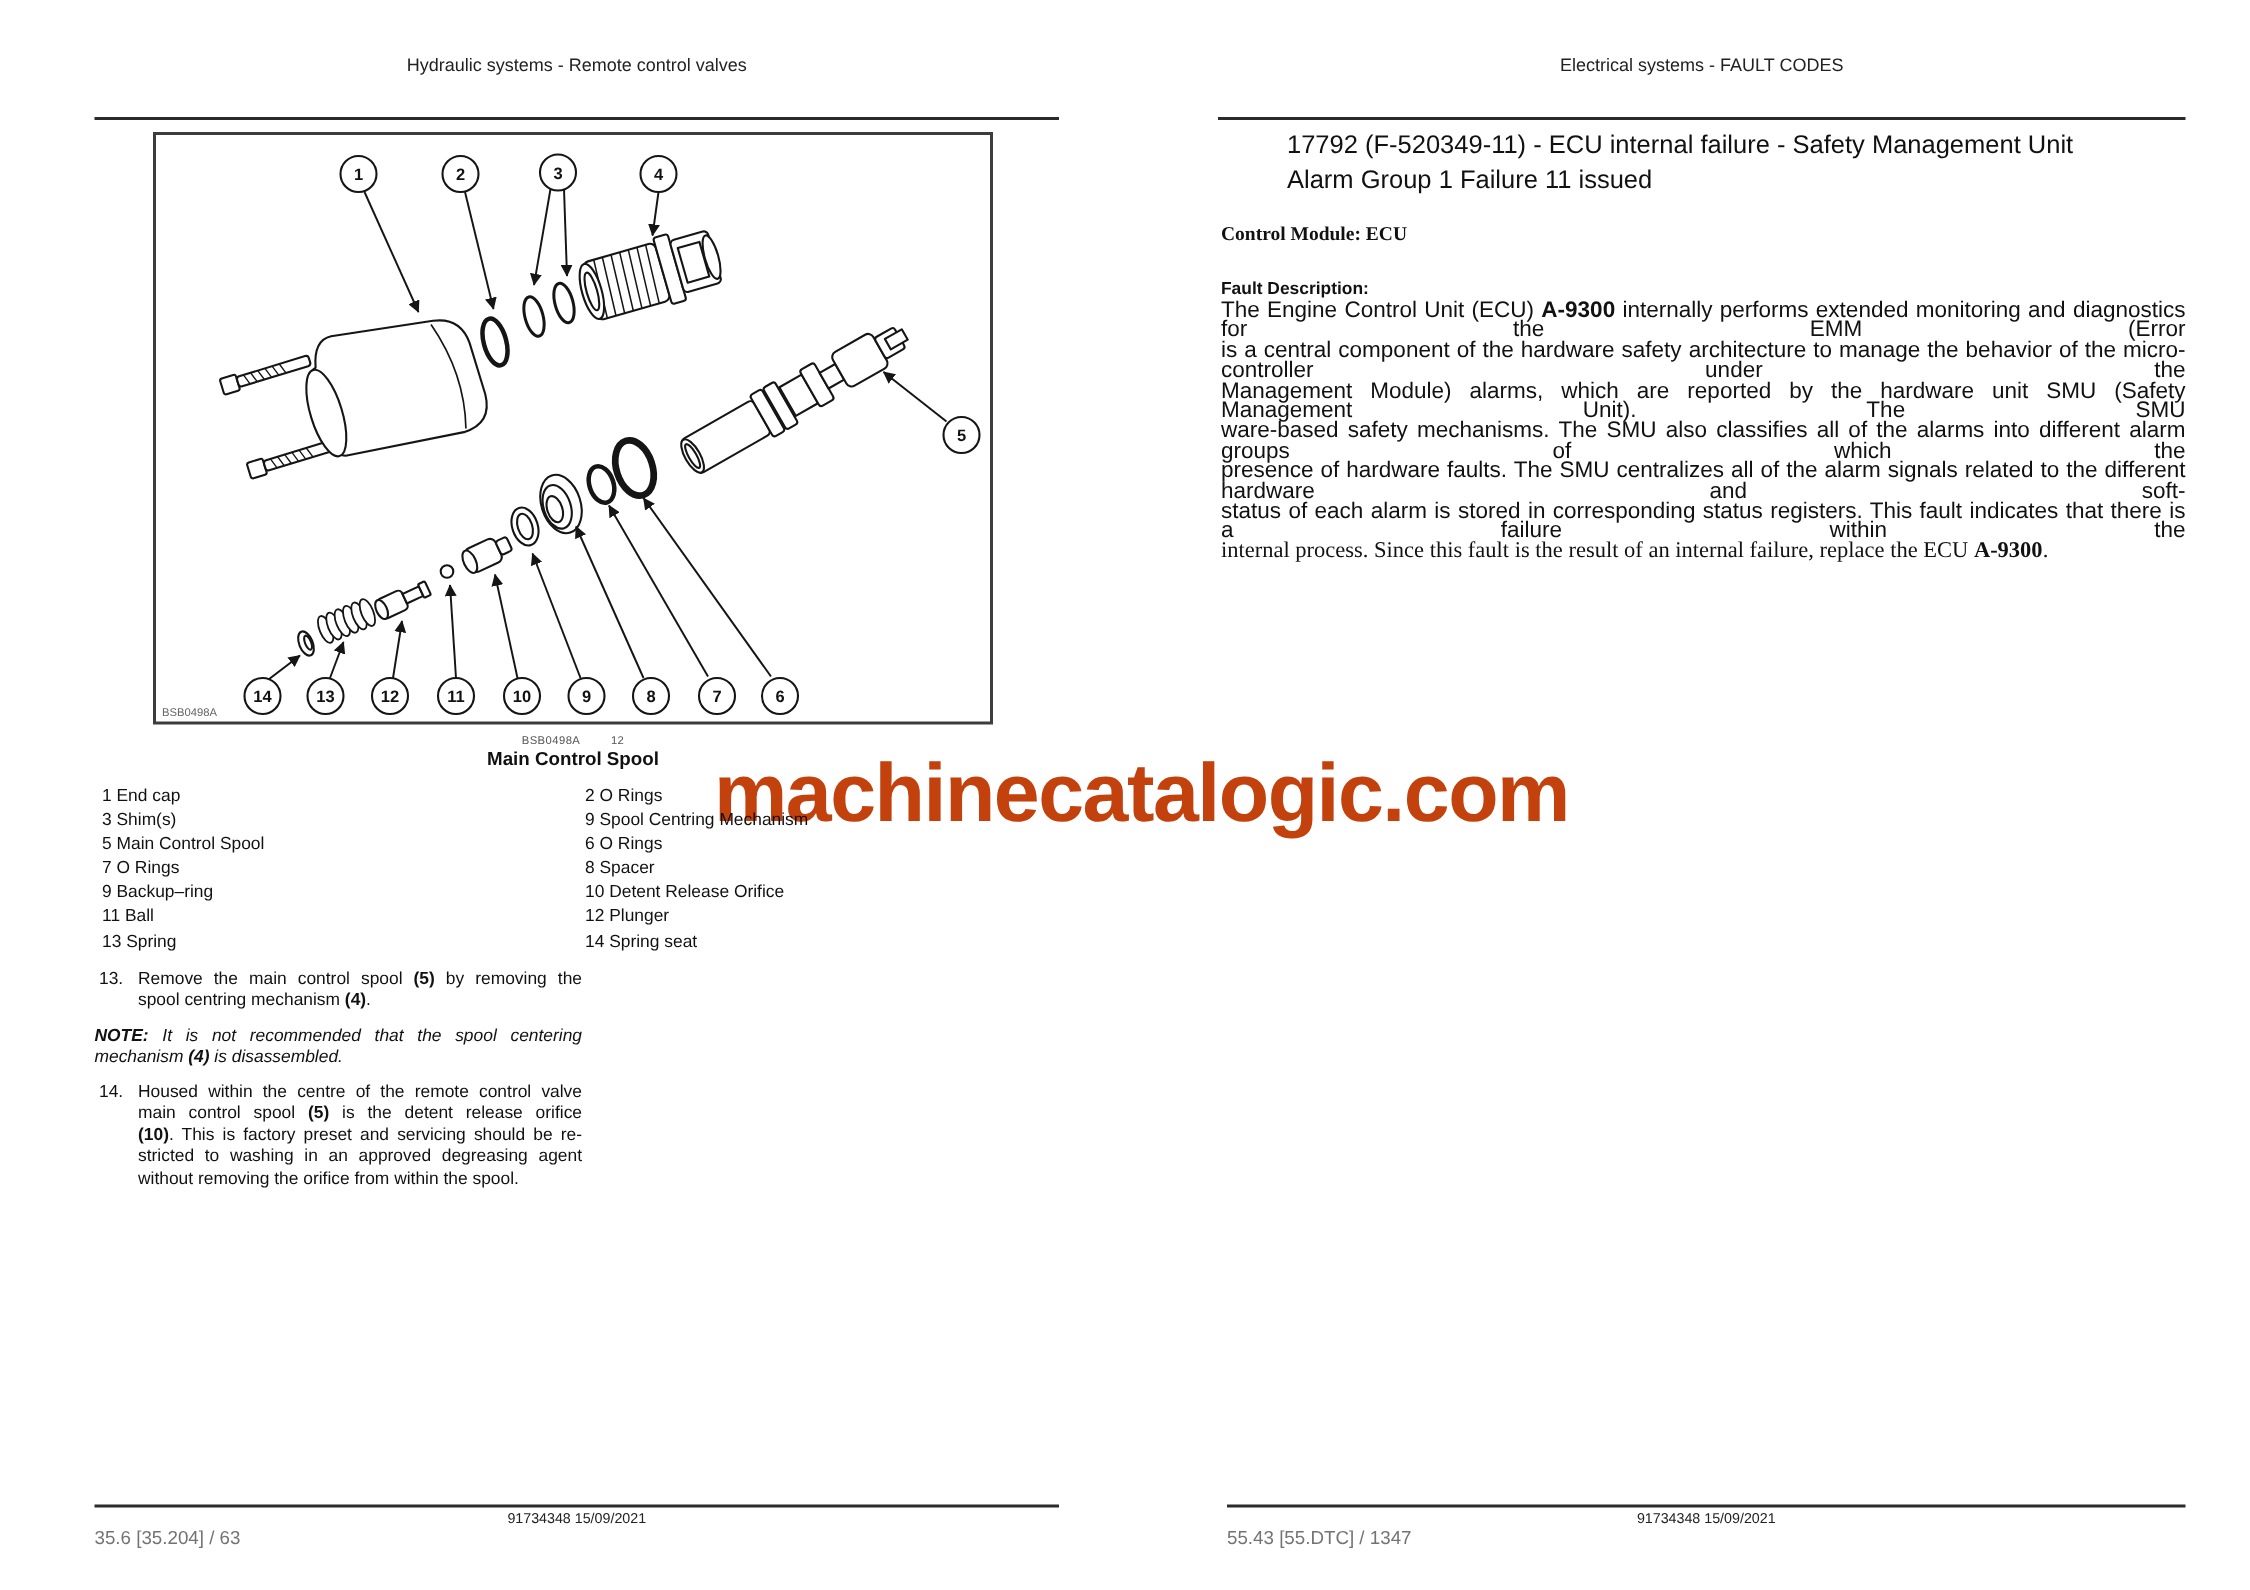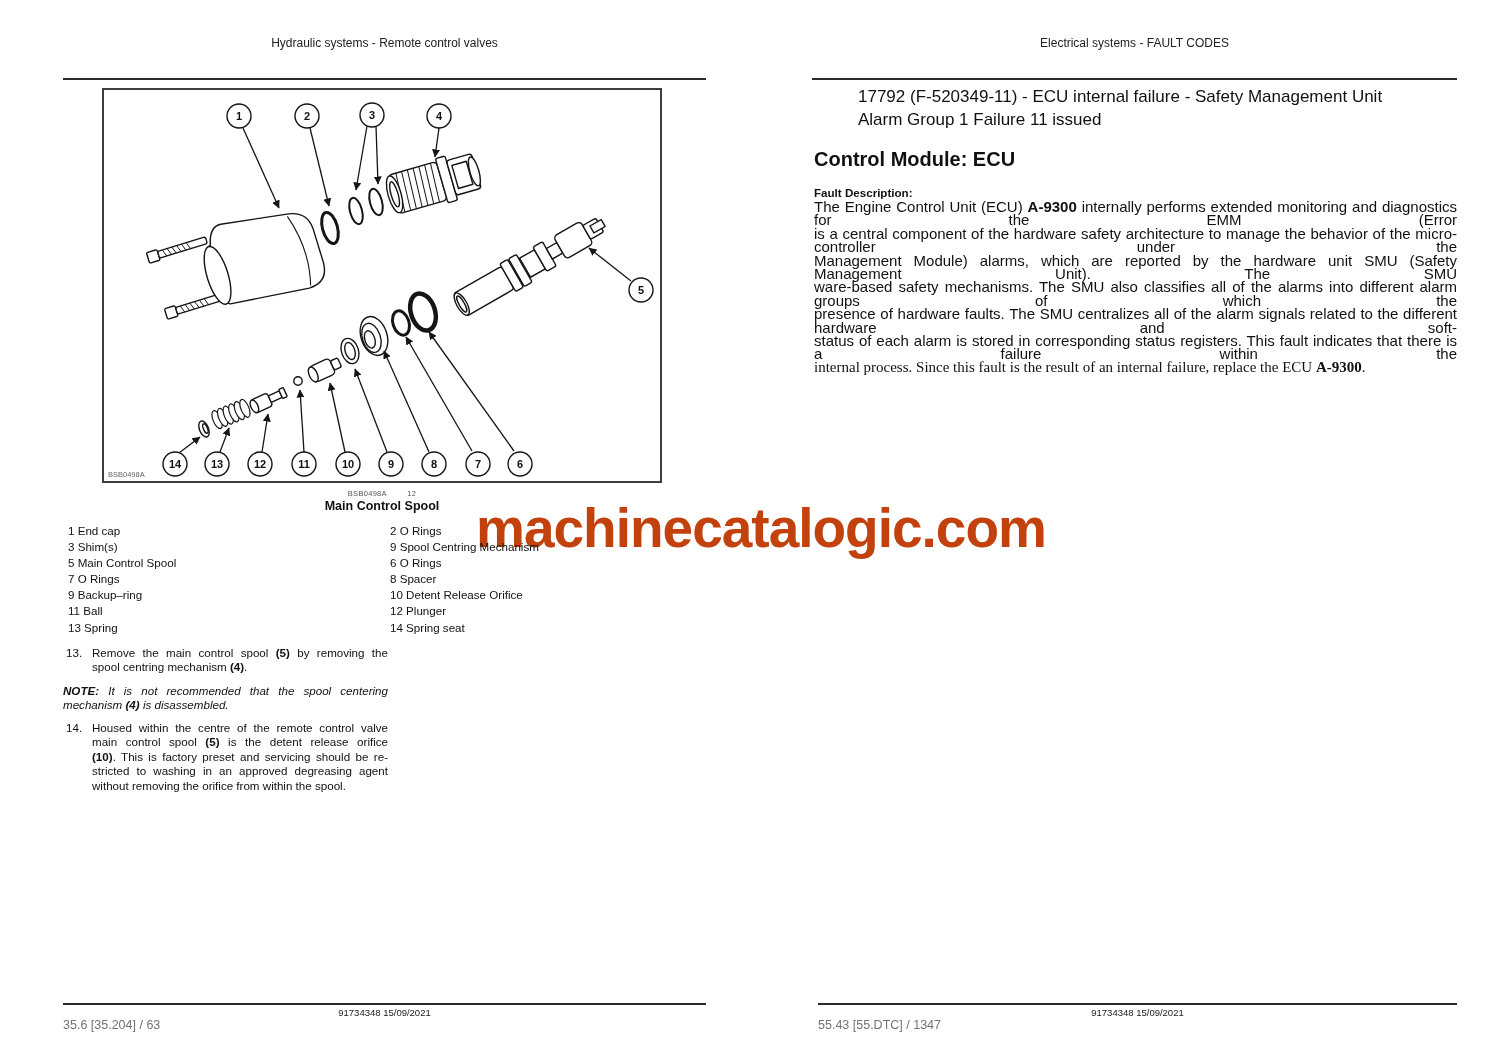--- a/index.html
+++ b/index.html
@@ -15,21 +15,21 @@
   .captitle{font-size:12.5px;font-weight:bold;}
   .plist > div{height:16.1px;font-size:11.6px;white-space:nowrap;}
   .stepnum{font-size:11.6px;font-weight:normal;}
   .jlines > div{font-size:11.6px;line-height:14.4px;text-align:justify;text-align-last:justify;white-space:normal;}
   .jlines > div:last-child{text-align-last:left;}
   .blines > div{font-size:15px;line-height:13.4px;text-align:justify;text-align-last:justify;}
   .blines > div:last-child{text-align-last:left;font-family:Liberation Serif, serif;}
   .notelines > div{font-size:11.6px;line-height:14.4px;text-align:justify;text-align-last:justify;}
   .notelines > div:last-child{text-align-last:left;}
   .title17{font-size:17px;font-weight:normal;line-height:22.5px;margin-left:44px;}
-  .ctrlmod{font-size:20px;font-weight:bold;}
+  .ctrlmod{font-size:13px;font-weight:bold;font-family:Liberation Serif, serif;}
   .faultlbl{font-size:11.6px;font-weight:bold;}
   .footsm{font-size:9.5px;color:#222;text-align:center;}
   .footpg{font-size:12.5px;color:#737373;text-align:left;}
   .wmark{
     font-size:55px;font-weight:bold;letter-spacing:-1px;white-space:nowrap;
     z-index:1;
   }
   .layer2{z-index:2;}
   svg text{font-family:"Liberation Sans",sans-serif;}
 </style>

